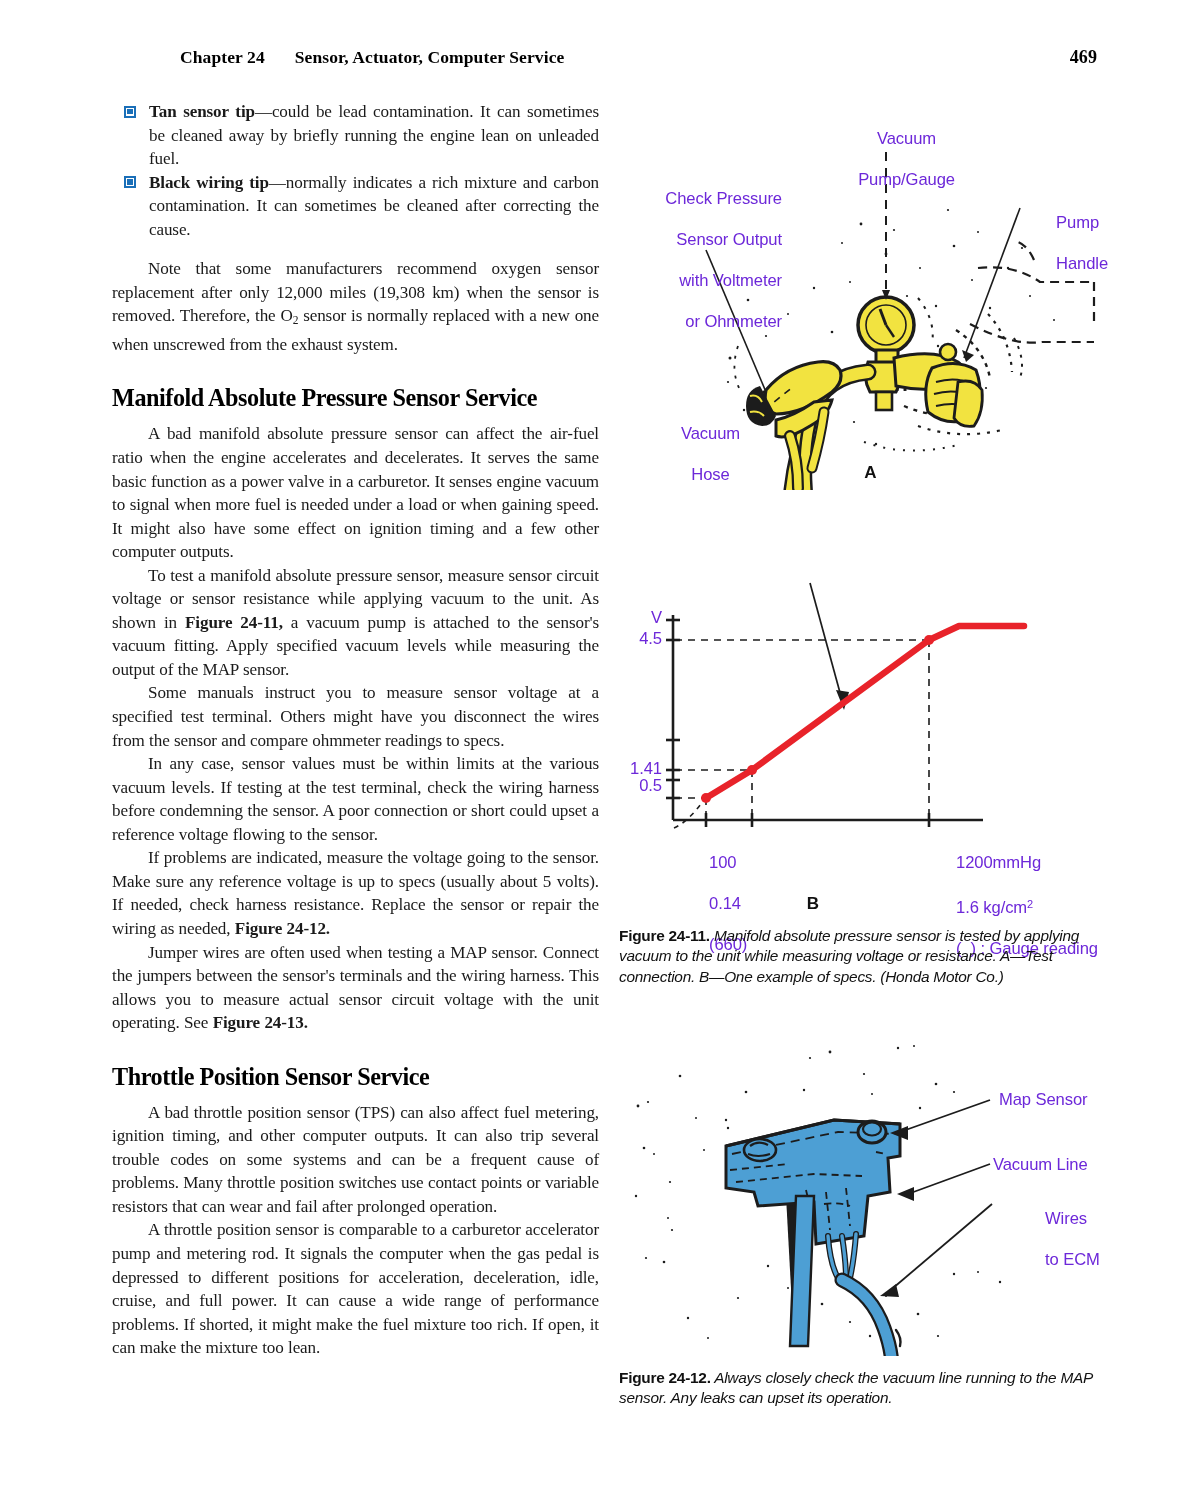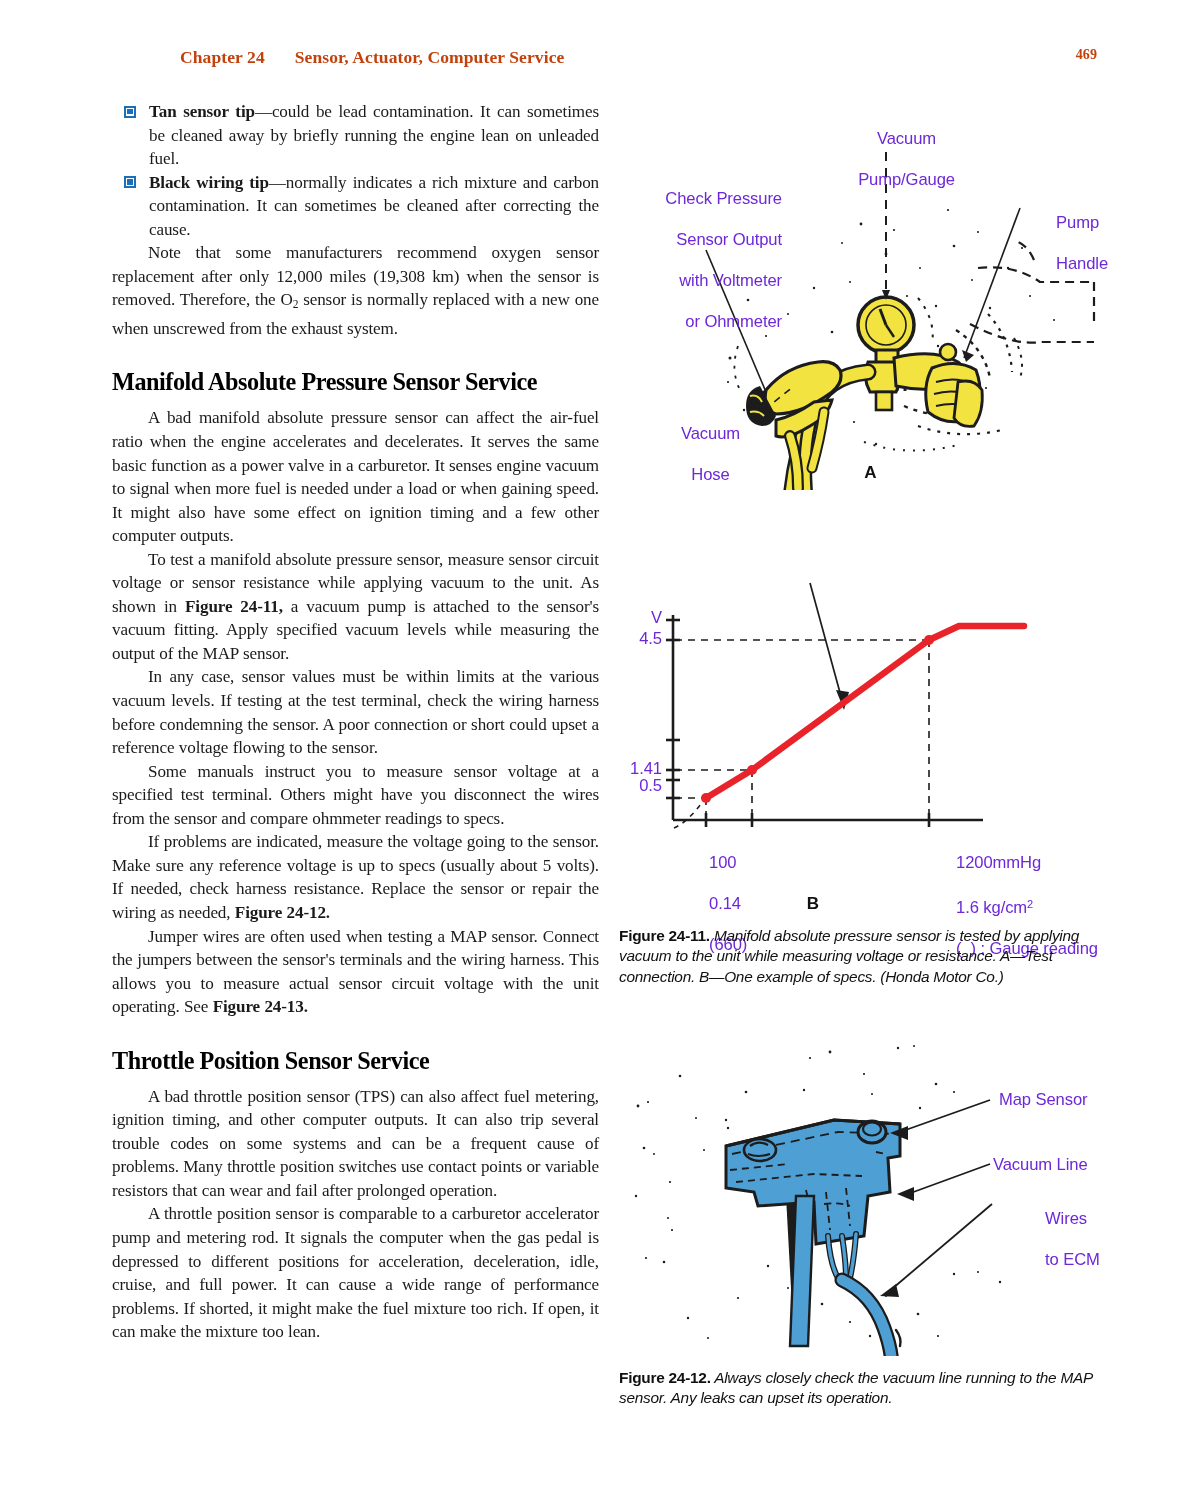--- a/index.html
+++ b/index.html
@@ -25,29 +25,29 @@
   .runhead {
     position: absolute;
     top: 47px;
     left: 180px;
     right: 82px;
     height: 26px;
     font-family: "Liberation Serif", serif;
     font-weight: bold;
     font-size: 17.5px;
     letter-spacing: 0.1px;
-    color: #c2410c;
+    color: #000000;
   }
   .runhead .chap { display: inline-block; }
   .runhead .title { display: inline-block; margin-left: 30px; }
   .runhead .pageno {
     position: absolute;
     right: 0;
     top: 0;
-    font-size: 14px;
+    font-size: 18px;
     font-weight: bold;
   }
 
   
   .col-left {
     position: absolute;
     top: 100px;
     left: 112px;
     width: 487px;
   }
@@ -72,21 +72,21 @@
     line-height: 30px;
     letter-spacing: -0.45px;
     color: #000;
   }
   .sp-before-h2 { height: 27px; }
   .sp-after-h2  { height: 9px; }
 
   
   ul.checkbullets {
     list-style: none;
-    margin: 0 0 0 0;
+    margin: 0 0 16px 0;
     padding: 0;
   }
   ul.checkbullets li {
     position: relative;
     padding-left: 37px;
     font-size: 17.1px;
     line-height: 23.55px;
     text-align: justify;
     margin-bottom: 0px;
     letter-spacing: -0.12px;
@@ -204,22 +204,22 @@
     </ul>
 
     <p class="body"><span>Note that some manufacturers recommend oxygen sensor replacement after only 12,000 miles (19,308 km) when the sensor is removed. Therefore, the O</span><sub class="sm">2</sub><span> sensor is normally replaced with a new one when unscrewed from the exhaust system.</span></p>
 
     <div class="sp-before-h2"></div>
     <h2 class="section">Manifold Absolute Pressure Sensor Service</h2>
     <div class="sp-after-h2"></div>
 
     <p class="body">A bad manifold absolute pressure sensor can affect the air-fuel ratio when the engine accelerates and decelerates. It serves the same basic function as a power valve in a carburetor. It senses engine vacuum to signal when more fuel is needed under a load or when gaining speed. It might also have some effect on ignition timing and a few other computer outputs.</p>
     <p class="body"><span>To test a manifold absolute pressure sensor, measure sensor circuit voltage or sensor resistance while applying vacuum to the unit. As shown in </span><b>Figure 24-11,</b><span> a vacuum pump is attached to the sensor's vacuum fitting. Apply specified vacuum levels while measuring the output of the MAP sensor.</span></p>
+    <p class="body">Some manuals instruct you to measure sensor voltage at a specified test terminal. Others might have you disconnect the wires from the sensor and compare ohmmeter readings to specs.</p>
     <p class="body">In any case, sensor values must be within limits at the various vacuum levels. If testing at the test terminal, check the wiring harness before condemning the sensor. A poor connection or short could upset a reference voltage flowing to the sensor.</p>
-    <p class="body">Some manuals instruct you to measure sensor voltage at a specified test terminal. Others might have you disconnect the wires from the sensor and compare ohmmeter readings to specs.</p>
     <p class="body"><span>If problems are indicated, measure the voltage going to the sensor. Make sure any reference voltage is up to specs (usually about 5 volts). If needed, check harness resistance. Replace the sensor or repair the wiring as needed, </span><b>Figure 24-12.</b></p>
     <p class="body"><span>Jumper wires are often used when testing a MAP sensor. Connect the jumpers between the sensor's terminals and the wiring harness. This allows you to measure actual sensor circuit voltage with the unit operating. See </span><b>Figure 24-13.</b></p>
 
     <div class="sp-before-h2"></div>
     <h2 class="section">Throttle Position Sensor Service</h2>
     <div class="sp-after-h2"></div>
 
     <p class="body">A bad throttle position sensor (TPS) can also affect fuel metering, ignition timing, and other computer outputs. It can also trip several trouble codes on some systems and can be a frequent cause of problems. Many throttle position switches use contact points or variable resistors that can wear and fail after prolonged operation.</p>
     <p class="body">A throttle position sensor is comparable to a carburetor accelerator pump and metering rod. It signals the computer when the gas pedal is depressed to different positions for acceleration, deceleration, idle, cruise, and full power. It can cause a wide range of performance problems. If shorted, it might make the fuel mixture too rich. If open, it can make the mixture too lean.</p>
   </div>

